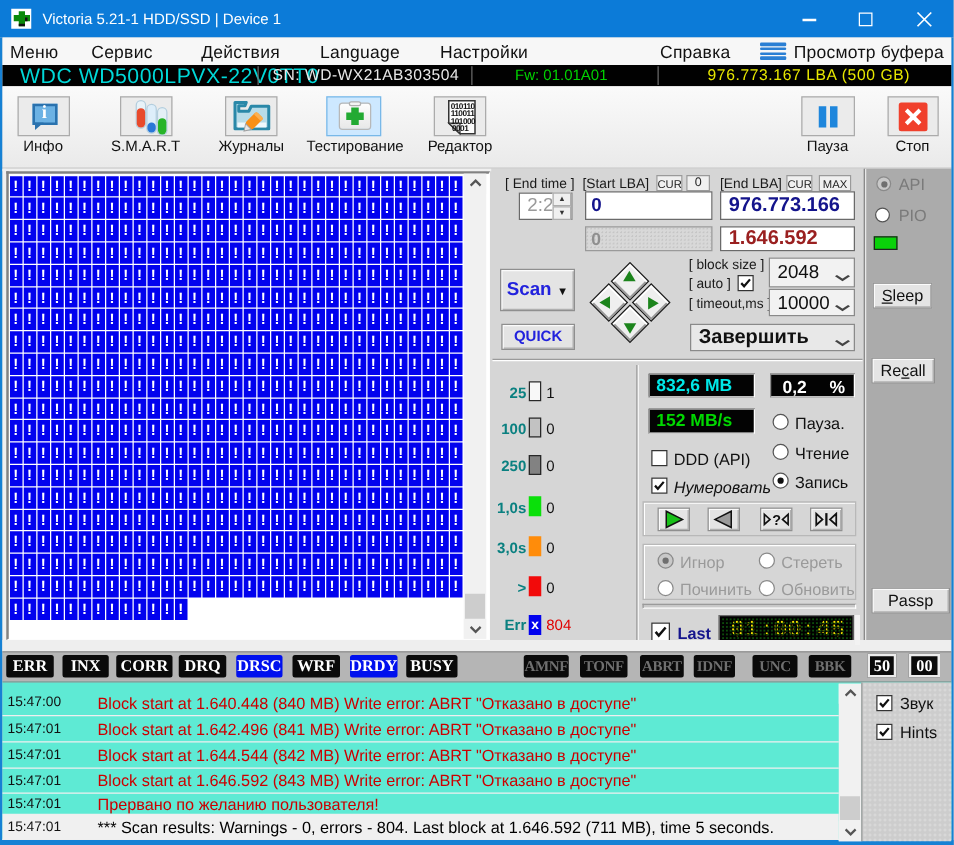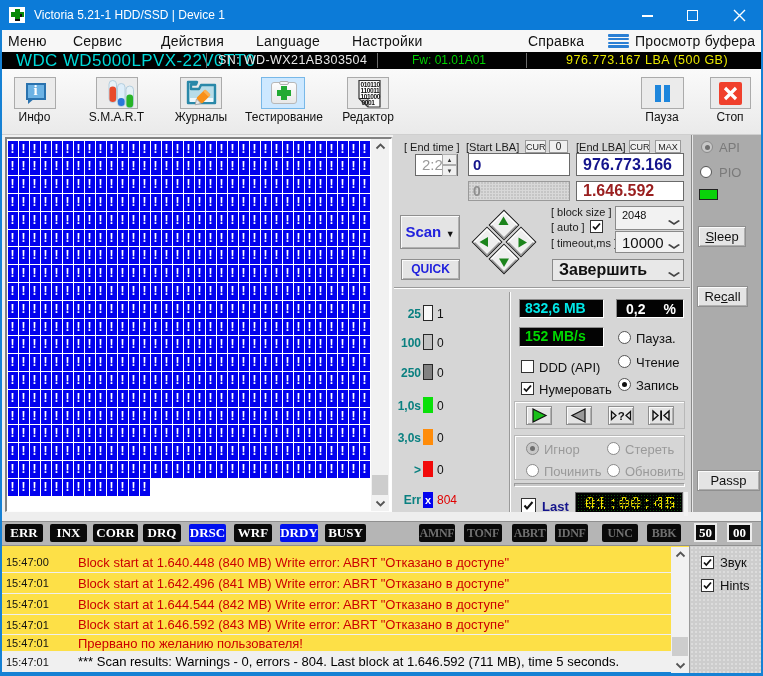--- a/index.html
+++ b/index.html
@@ -57,21 +57,21 @@
 
 .lgl { position:absolute; font-size:12px; font-weight:bold; color:#0a8080; text-align:right; width:28px; }
 .lgb { position:absolute; left:423px; width:10px; height:16px; border:1px solid #282828; }
 .lgc { position:absolute; left:437px; font-size:12px; color:#111; }
 
 .badge { position:absolute; top:524px; height:18px; background:#0a0a0a; color:#fff; font-family:"Liberation Serif",serif; font-weight:bold; font-size:13px; text-align:center; line-height:18px; border-radius:2px; }
 .badge.blue { background:#0010ee; }
 .badge.off { color:#6f6f6f; font-size:12px; letter-spacing:-0.3px; }
 .numbox { position:absolute; top:523px; height:19px; background:#0a0a0a; border:2px solid #ececec; color:#fff; font-family:"Liberation Serif",serif; font-weight:bold; font-size:13px; text-align:center; line-height:15px; }
 
-#logarea { left:2px; top:545px; width:759px; height:127px; background:#fde047; border-top:1px solid #8f8f8f; }
+#logarea { left:2px; top:545px; width:759px; height:127px; background:#5eead4; border-top:1px solid #8f8f8f; }
 .logrow { position:absolute; left:0; width:669px; height:21px; line-height:21px; font-size:12.5px; border-bottom:1px solid #efefef; overflow:hidden; }
 .logrow .ts { position:absolute; left:4px; color:#111; font-size:11px; }
 .logrow .msg { position:absolute; left:76px; white-space:nowrap; font-size:13px; }
 .red { color:#cc0000; }
 </style></head><body>
 <div class="abs" id="titlebar"></div>
 <div class="abs" id="borderL"></div>
 <div class="abs" id="borderR"></div>
 <div class="abs" id="borderB"></div>
 <div class="abs" id="appicon">
@@ -911,21 +911,21 @@
 </svg>
   </div>
 <div class="abs lab" style="left:551px; top:206px;">[ block size ]</div>
 <div class="abs lab" style="left:551px; top:221px;">[ auto ]</div>
 <div class="chk" style="left:590px; top:220px;">
     <svg width="11" height="11" style="position:absolute;left:0;top:0;">
       <path d="M2 5.5 L4.3 8 L9 2.5" stroke="#111" stroke-width="1.8" fill="none"></path>
     </svg>
   </div>
 <div class="combo" style="left:615px; top:206px; width:69px; height:24px;">
-    <span style="position:absolute; left:6px; top:2px; font-size:11px; color:#111;">2048</span>
+    <span style="position:absolute; left:6px; top:2px; font-size:15px; color:#111;">2048</span>
     <span class="cv" style="top:8px;"><svg width="10" height="7">
         <path d="M1.5 1.5 L5 5 L8.5 1.5" stroke="#444" stroke-width="1.5" fill="none"></path>
       </svg></span>
   </div>
 <div class="abs lab" style="left:551px; top:237px;">[ timeout,ms ]</div>
 <div class="combo" style="left:615px; top:231px; width:69px; height:22px;">
     <span style="position:absolute; left:6px; top:2px; font-size:15px; color:#111;">10000</span>
     <span class="cv" style="top:7px;"><svg width="10" height="7">
         <path d="M1.5 1.5 L5 5 L8.5 1.5" stroke="#444" stroke-width="1.5" fill="none"></path>
       </svg></span>
@@ -973,21 +973,21 @@
 <div class="rlab" style="left:636px; top:355px;">Чтение</div>
 <div class="radio on" style="left:618px; top:378px;"></div>
 <div class="rlab" style="left:636px; top:378px;">Запись</div>
 <div class="chk" style="left:521px; top:360px;"></div>
 <div class="rlab" style="left:539px; top:360px;">DDD (API)</div>
 <div class="chk" style="left:521px; top:382px;">
     <svg width="11" height="11" style="position:absolute;left:0;top:0;">
       <path d="M2 5.5 L4.3 8 L9 2.5" stroke="#111" stroke-width="1.8" fill="none"></path>
     </svg>
   </div>
-<div class="rlab" style="left:539px; top:382px;">Нумеровать</div>
+<div class="rlab" style="left:539px; top:382px;font-style:italic;">Нумеровать</div>
 <div class="abs" style="left:514px; top:401px; width:171px; height:28px; border:1px solid #b8b8b8; box-shadow:inset 1px 1px 0 #fff;">
 <div class="btn3d" style="left:11px; top:4px; width:26px; height:19px;"><svg width="24" height="17">
         <path d="M6 2 L19 8.5 L6 15 Z" fill="#18c018" stroke="#111" stroke-width="1.2"></path>
       </svg></div>
 <div class="btn3d" style="left:51px; top:4px; width:26px; height:19px;"><svg width="24" height="17">
         <path d="M18 2 L5 8.5 L18 15 Z" fill="#9a9a9a" stroke="#111" stroke-width="1.2"></path>
       </svg></div>
 <div class="btn3d" style="left:93px; top:4px; width:26px; height:19px;"><svg width="24" height="17">
         <path d="M2.5 4.5 L7 8.5 L2.5 12.5 Z" fill="none" stroke="#111" stroke-width="1.3"></path>
         <path d="M21.5 4.5 L17 8.5 L21.5 12.5 Z" fill="none" stroke="#111" stroke-width="1.3"></path>

